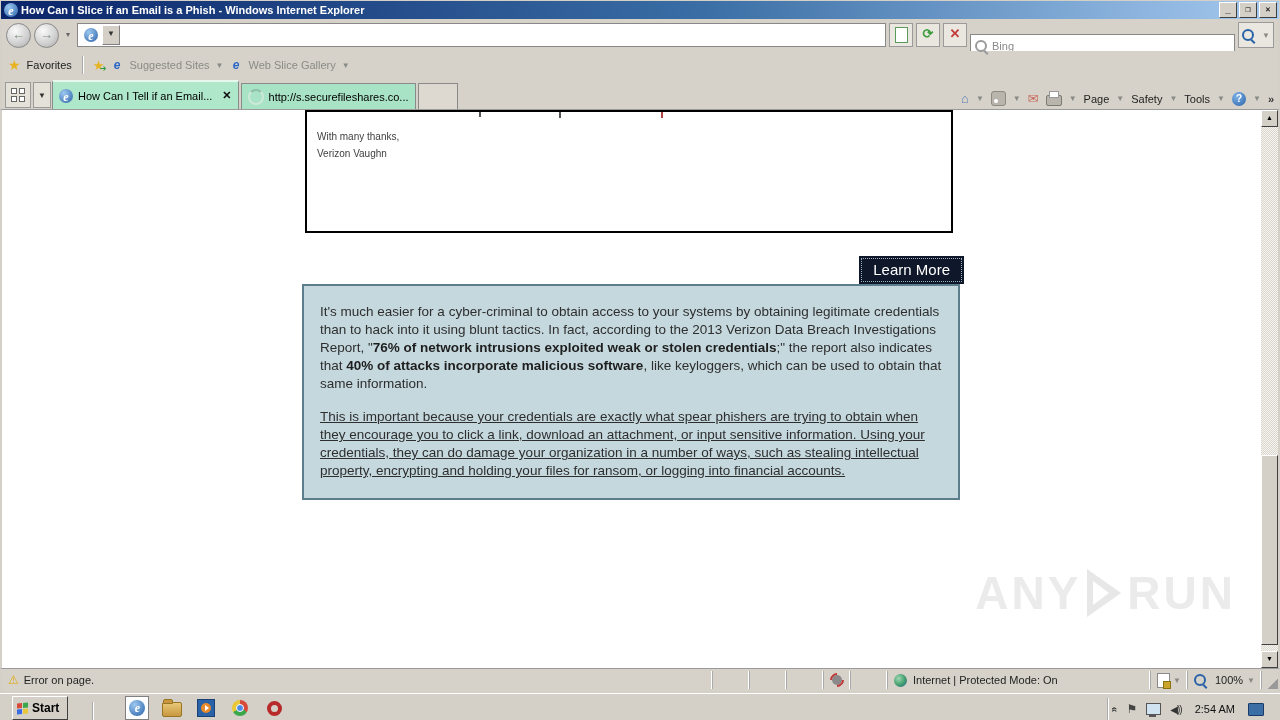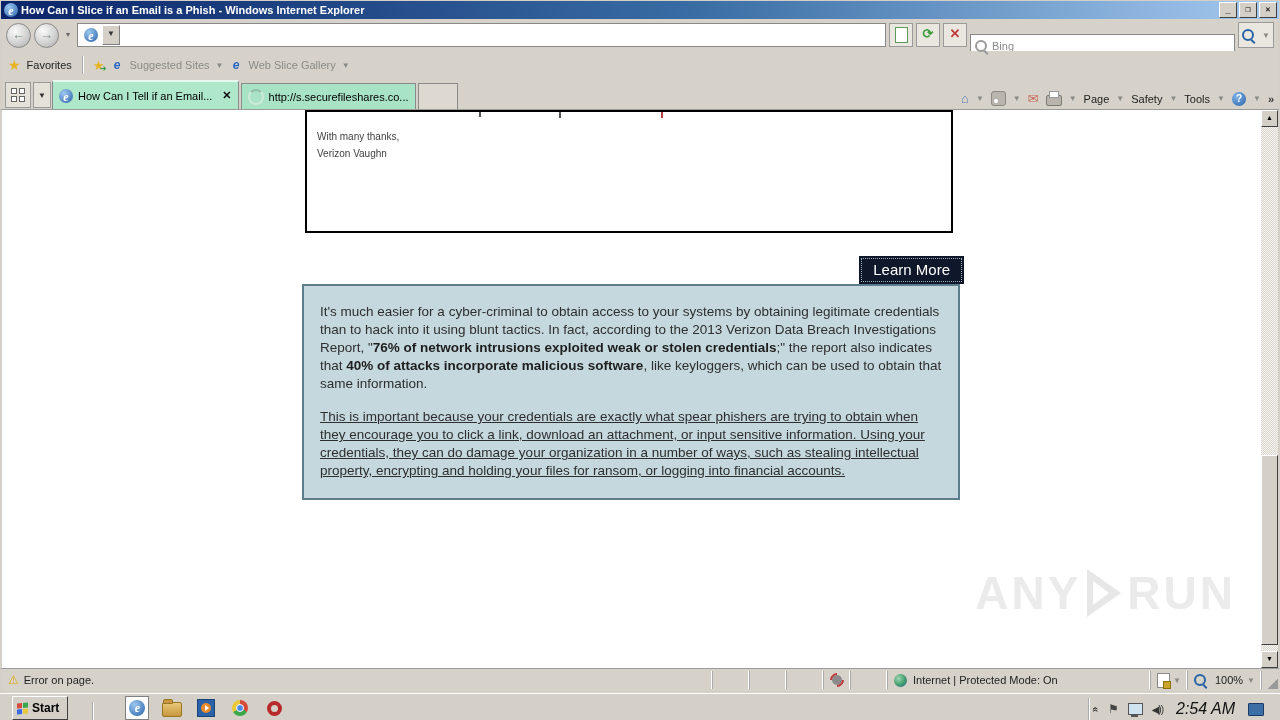--- a/index.html
+++ b/index.html
@@ -114,21 +114,21 @@
   .media-ico i::after{content:"";border-left:4px solid #fff;border-top:3px solid transparent;border-bottom:3px solid transparent;margin-left:1px;}
   .chrome-ico{width:16px;height:16px;border-radius:50%;background:conic-gradient(#d84a3a 0 33%,#3aa84a 33% 66%,#e8c83a 66% 100%);position:relative;}
   .chrome-ico::after{content:"";position:absolute;inset:4px;border-radius:50%;background:#4a8ae8;border:1.5px solid #fff;}
   .opera-ico{width:15px;height:15px;border-radius:50%;border:4px solid #b82a2a;box-sizing:border-box;}
   .tray{margin-left:auto;display:flex;align-items:center;gap:9px;padding:0 4px;height:22px;border-left:1px solid #aaa;box-shadow:inset 1px 0 0 #fff;font-size:11px;}
   .tray-chev{display:inline-block;transform:rotate(90deg);font-weight:bold;color:#333;font-size:10px;}
   .flag{color:#444;font-size:12px;}
   .net-ico{width:13px;height:10px;border:1px solid #555;background:#cfe4f0;position:relative;}
   .net-ico::after{content:"";position:absolute;width:7px;height:2px;background:#555;left:2px;bottom:-3px;}
   .spk{font-size:10px;color:#333;letter-spacing:-1px;}
-  .clock{font-size:16px;color:#111;padding:0 4px;font-style:italic;}
+  .clock{font-size:11px;color:#111;padding:0 4px;}
   .mon-ico{width:14px;height:11px;background:#3a6ea5;border:1px solid #1a3a68;border-radius:1px;}
 </style>
 </head>
 <body>
 
 <div class="win">
 
   <div class="titlebar">
     <span class="ie-ico">e</span>
     <span class="title-text">How Can I Slice if an Email is a Phish - Windows Internet Explorer</span>

